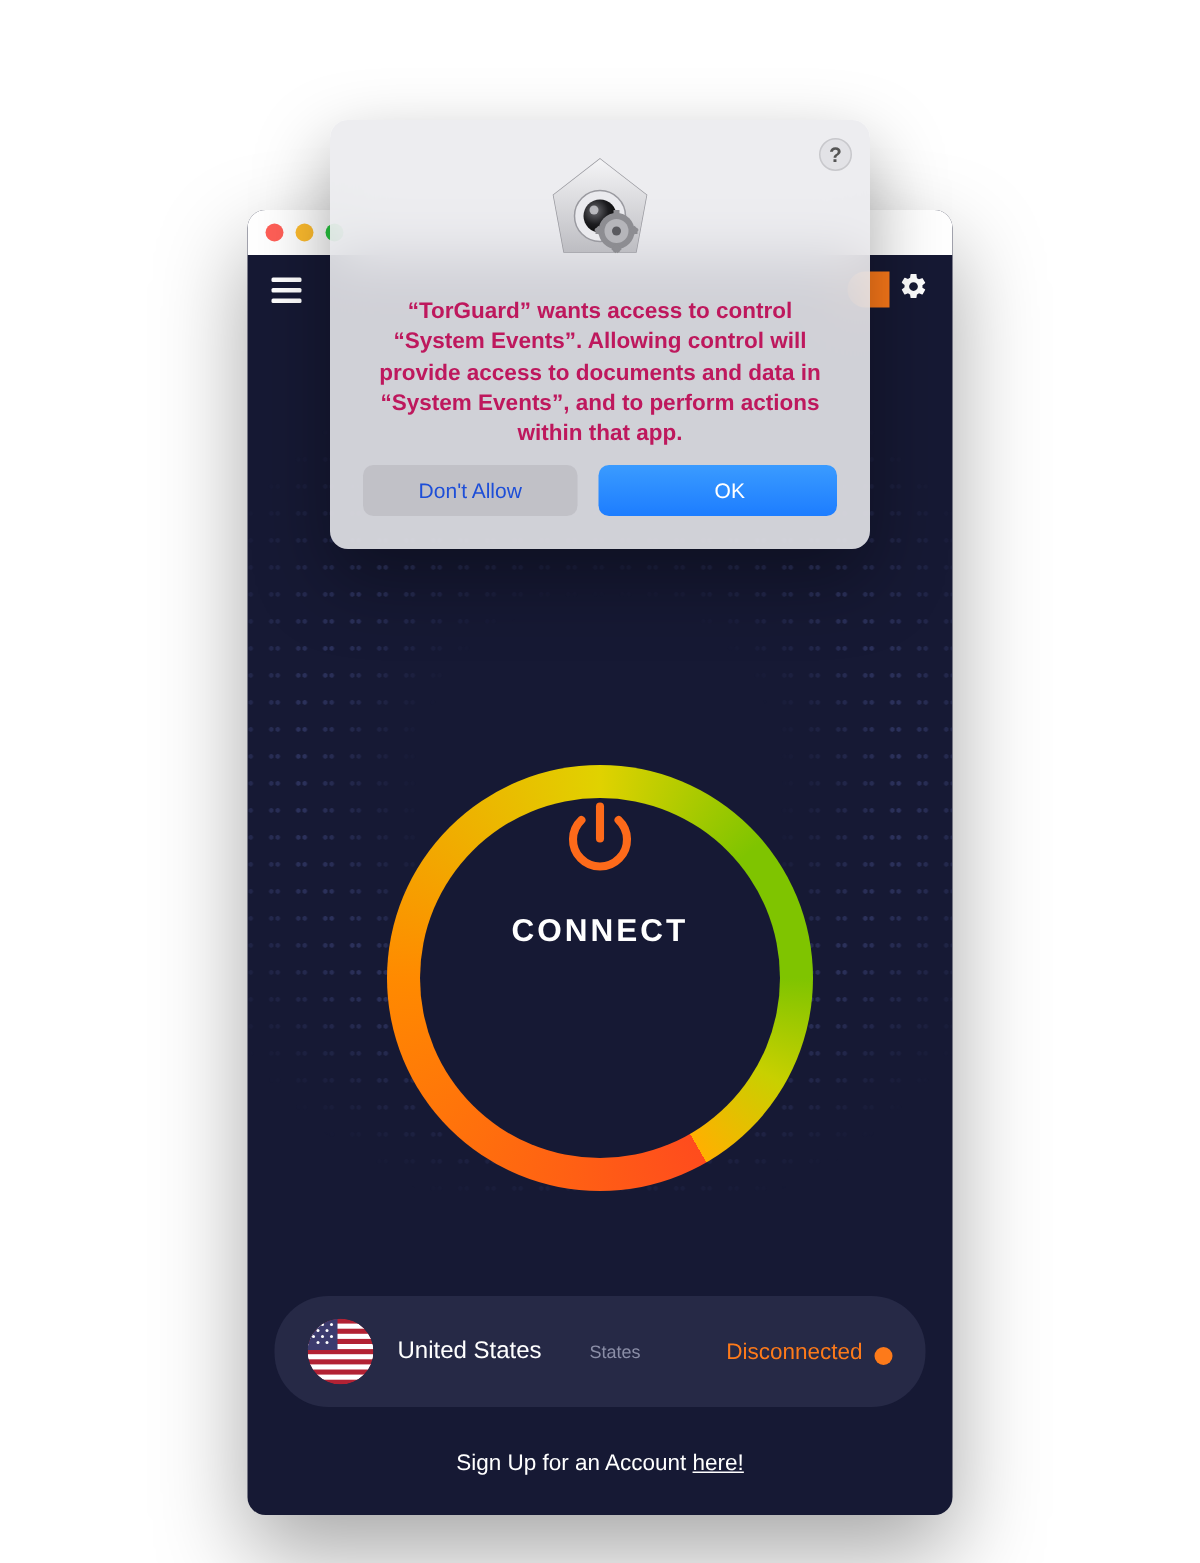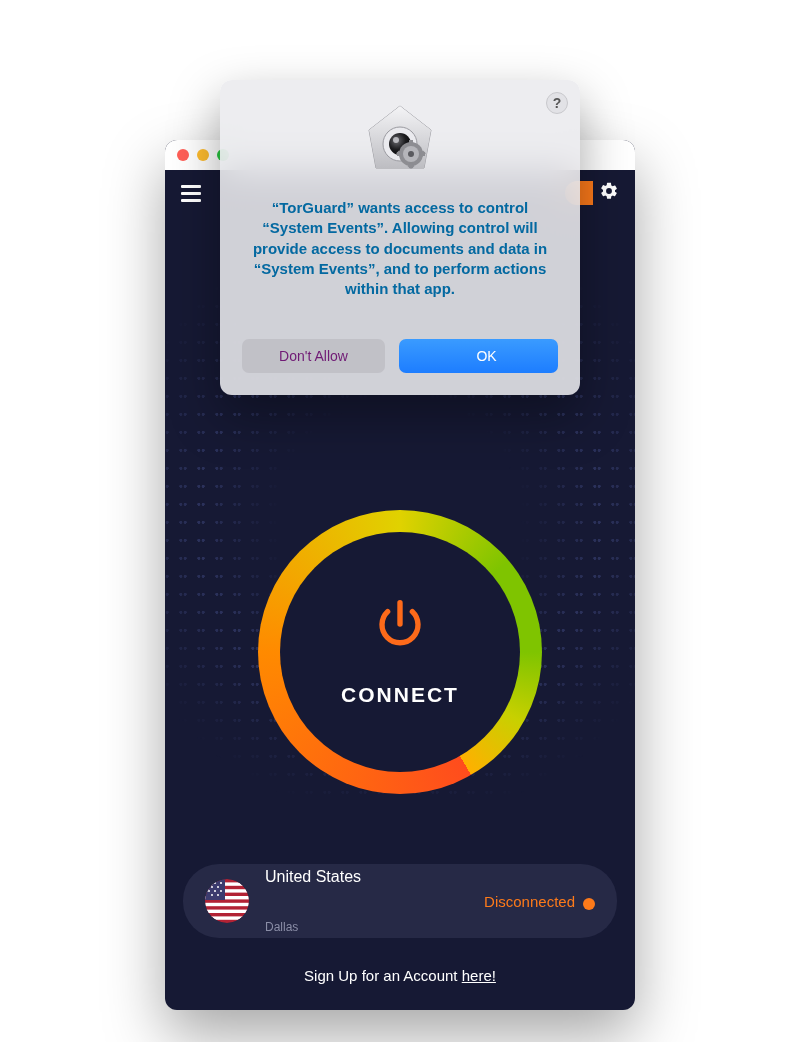--- a/index.html
+++ b/index.html
@@ -82,22 +82,22 @@
         #ffb000 360deg);
     padding:22px;
   }
   .connect-inner {
     width:100%; height:100%;
     border-radius:50%;
     background:#161934;
     display:flex;
     flex-direction:column;
     align-items:center;
-    justify-content:center;
-    gap:28px;
+    justify-content:flex-start;
+    gap:18px;
   }
   .power-icon { color:#fd6a1a; }
   .connect-label {
     color:#ffffff;
     font-size:21px;
     font-weight:600;
     letter-spacing:2px;
   }
 
   .location-card {
@@ -110,21 +110,21 @@
     display:flex;
     align-items:center;
     padding:0 22px;
     gap:16px;
   }
   .flag {
     width:44px; height:44px; border-radius:50%;
     overflow:hidden;
     flex:none;
   }
-  .loc-texts { display:flex; flex-direction:column;gap:32px; }
+  .loc-texts { display:flex; flex-direction:row;gap:32px; }
   .loc-country { color:#fff; font-size:16px; font-weight:500; }
   .loc-city    { color:#8a8da6; font-size:12px; margin-top:2px; }
   .status-wrap { margin-left:auto; display:flex; align-items:flex-end; gap:8px; }
   .status-text { color:#fd7a1a; font-size:15px; }
   .status-dot  { width:12px; height:12px; border-radius:50%; background:#fd7a1a; }
 
   .signup-line {
     position:absolute;
     left:0; right:0;
     bottom:26px;
@@ -163,36 +163,36 @@
   }
   .dialog .app-icon {
     width:78px; height:78px;
     margin-top:4px;
     margin-bottom:18px;
   }
   .dialog .msg {
     text-align:center;
     font-size:15px;
     font-weight:700;
-    color:#0369a1;
+    color:#be185d;
     line-height:1.35;
-    margin-bottom:40px;
+    margin-bottom:11px;
   }
   .dialog .btn-row { display:flex; gap:14px; width:100%; }
   .dialog button {
     flex:1;
     height:34px;
     border-radius:7px;
     font-size:14px;
     border:none;
     cursor:pointer;
   }
   .dialog .btn-deny {
     background:rgba(180,180,185,0.55);
-    color:#701a75;
+    color:#1d4ed8;
   }
   .dialog .btn-ok {
     background:linear-gradient(180deg,#3a9bff,#1d7dff);
     color:#fff;
     font-weight:500;
     padding-left:16px;
   }
 </style>
 </head>
 <body>
@@ -266,21 +266,21 @@
               <circle cx="10" cy="12" r="1"></circle>
               <circle cx="16" cy="12" r="1"></circle>
             <circle cx="7" cy="16" r="1"></circle>
               <circle cx="13" cy="16" r="1"></circle>
           </g>
         </g>
       </svg>
     </div>
     <div class="loc-texts">
       <span class="loc-country">United States</span>
-      <span class="loc-city">Dallas</span>
+      <span class="loc-city">States</span>
     </div>
     <div class="status-wrap">
       <span class="status-text">Disconnected</span>
       <span class="status-dot"></span>
     </div>
   </div>
 
   <div class="signup-line">
     <span>Sign Up for an Account </span><span class="link">here!</span>
   </div>

